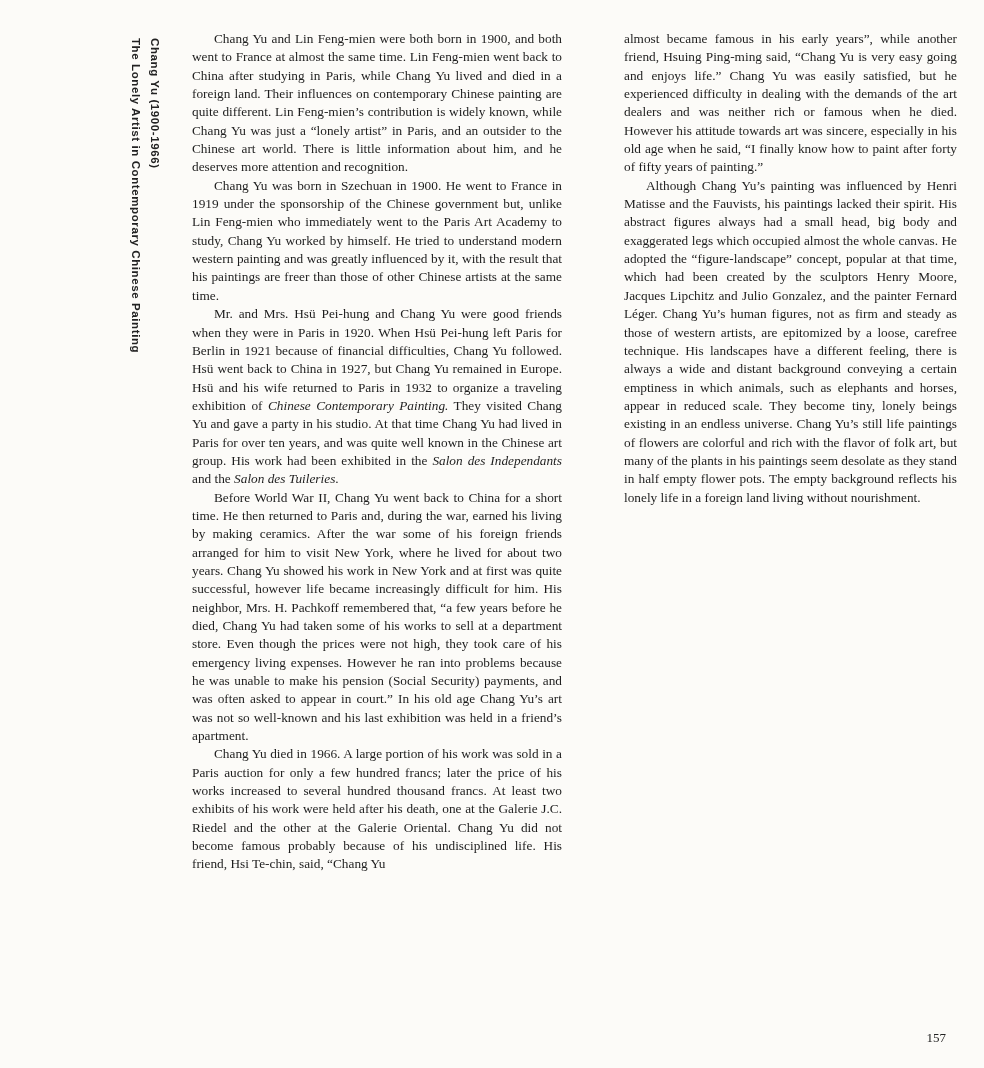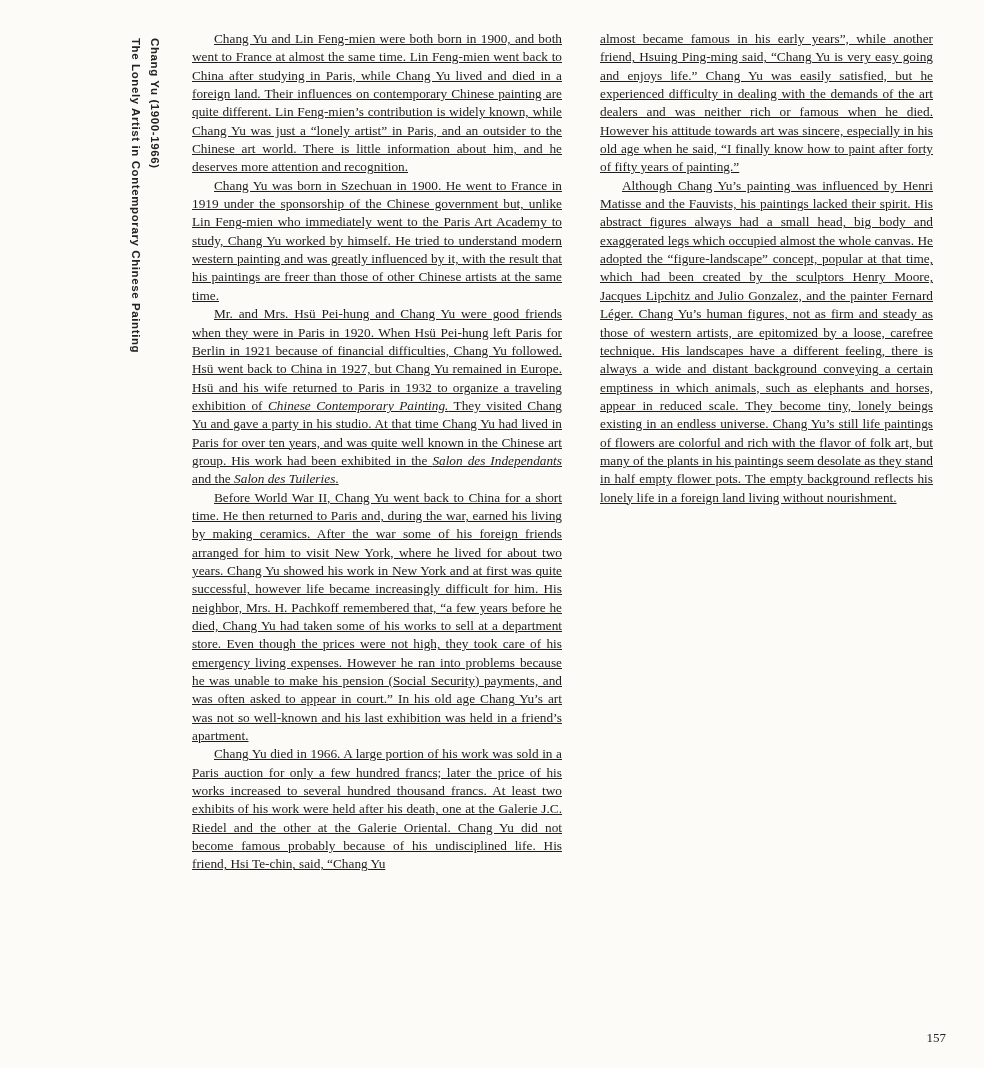--- a/index.html
+++ b/index.html
@@ -38,25 +38,24 @@
     display: flex;
     gap: 38px;
   }
   .col {
     text-align: justify;
     font-size: 13.3px;
     line-height: 18.35px;
     color: #1d1d1d;
   }
   .col-left  { width: 370px; }
-  .col-right { width: 333px; }
+  .col-right { width: 333px; margin-left: 24px; }
   .col p {
     margin: 0;
     text-indent: 22px;
-    text-decoration: underline;
   }
   .col p.no-indent { text-indent: 0; }
   .italic { font-style: italic; }
   .page-number {
     position: absolute;
     right: 38px;
     bottom: 22px;
     font-size: 13px;
     color: #222;
     font-family: "Liberation Serif", serif;

